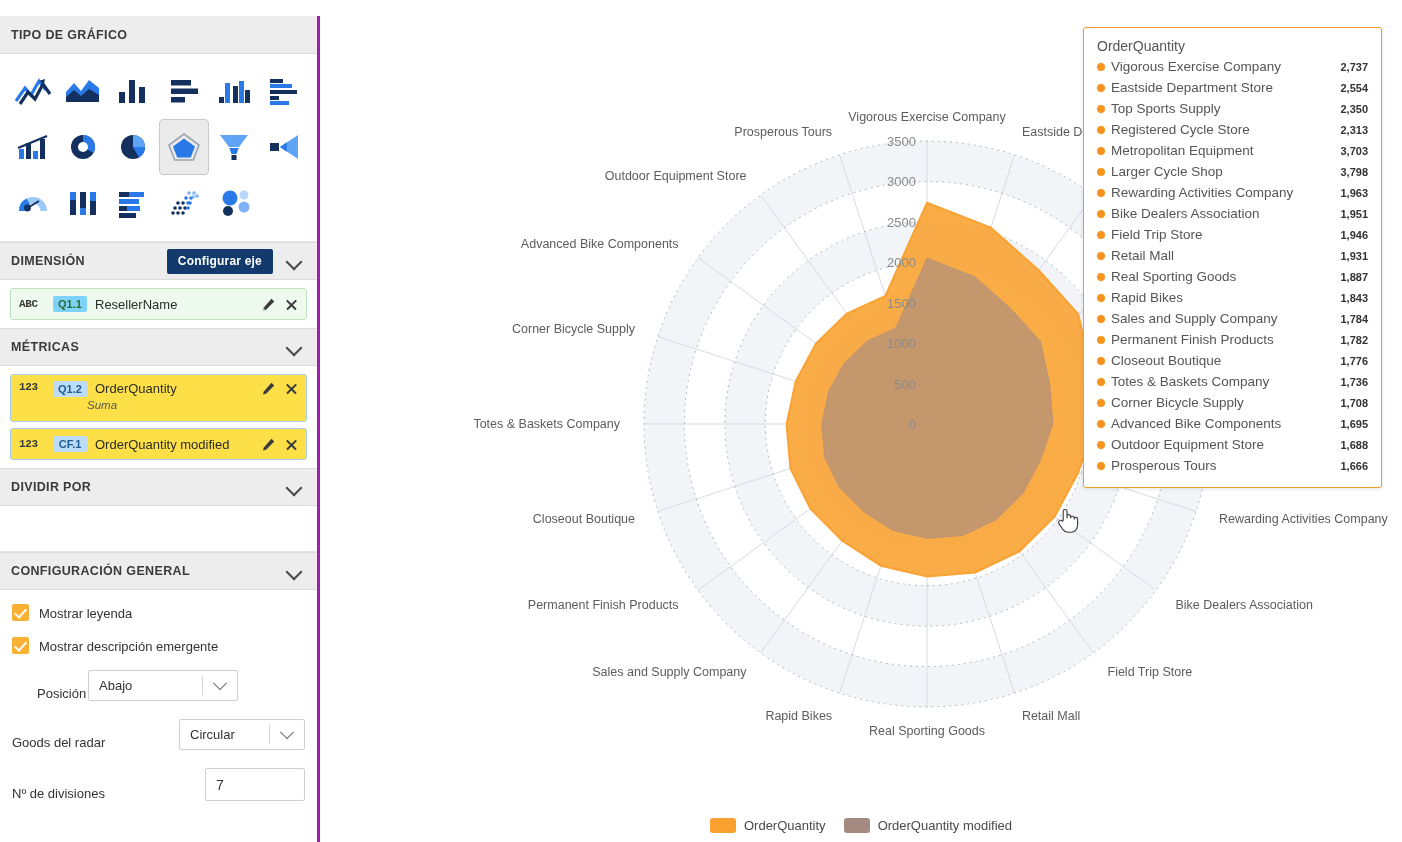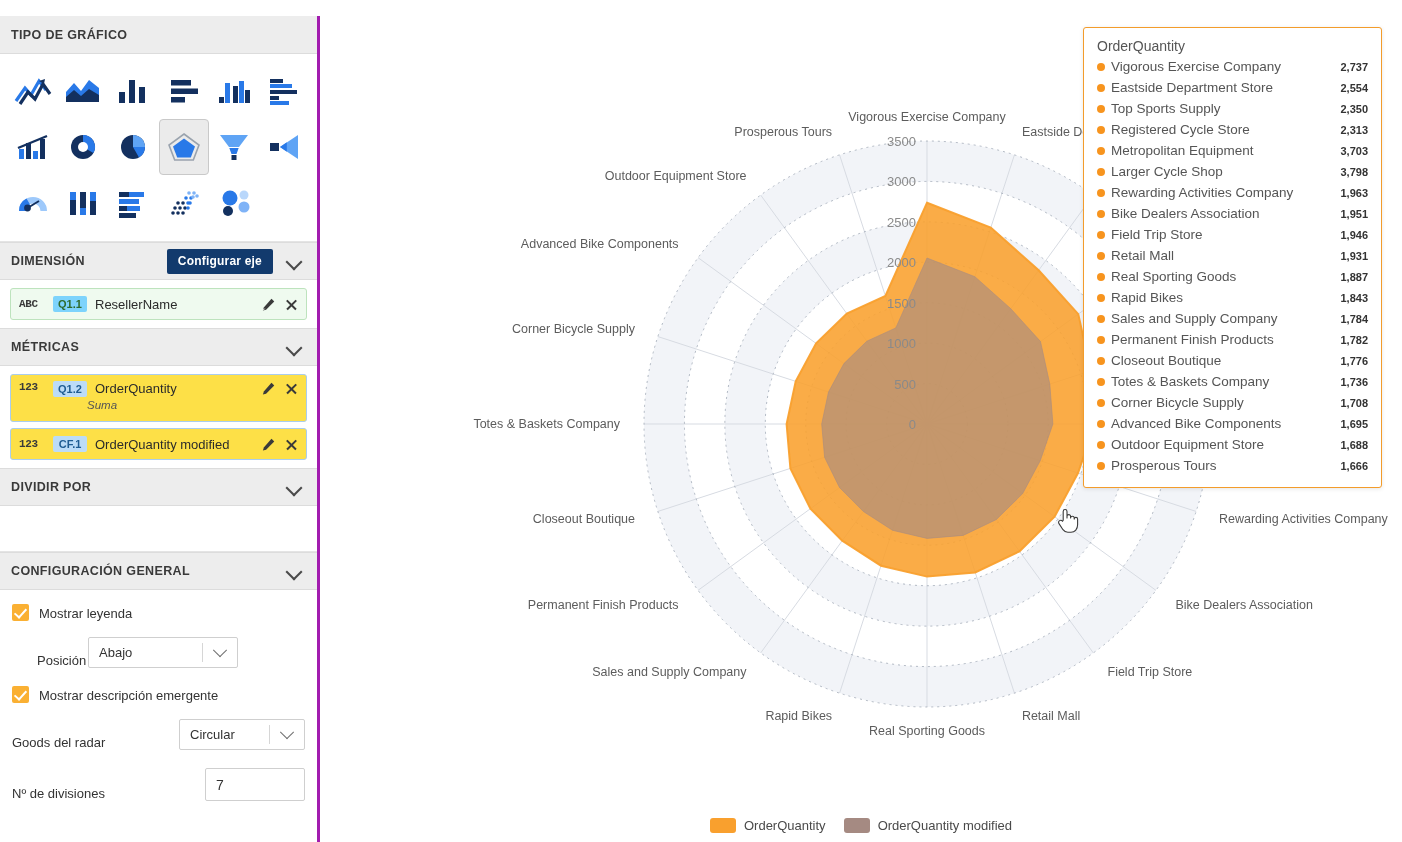--- a/index.html
+++ b/index.html
@@ -416,32 +416,32 @@
       <div class="sect-title">CONFIGURACIÓN GENERAL</div>
       <div class="chev"></div>
     </div>
 
     <div id="gen-body">
       <div class="row">
         <div class="cb"></div>
         <div class="cb-label">Mostrar leyenda</div>
       </div>
 
+      <div class="row">
+        <div class="cb"></div>
+        <div class="cb-label">Mostrar descripción emergente</div>
+      </div>
+
       <div class="row" style="margin-bottom:18px">
         <div class="sel-label" style="width:76px; padding-left:25px">Posición</div>
         <div class="dd" style="width:150px">
           <span class="val">Abajo</span>
           <span class="div"></span>
           <span class="arr"></span>
         </div>
-      </div>
-
-      <div class="row">
-        <div class="cb"></div>
-        <div class="cb-label">Mostrar descripción emergente</div>
       </div>
 
       <div class="row" style="margin-bottom:18px">
         <div class="sel-label" style="flex:1 1 auto">Goods del radar</div>
         <div class="dd" style="width:126px">
           <span class="val">Circular</span>
           <span class="div"></span>
           <span class="arr"></span>
         </div>
       </div>

